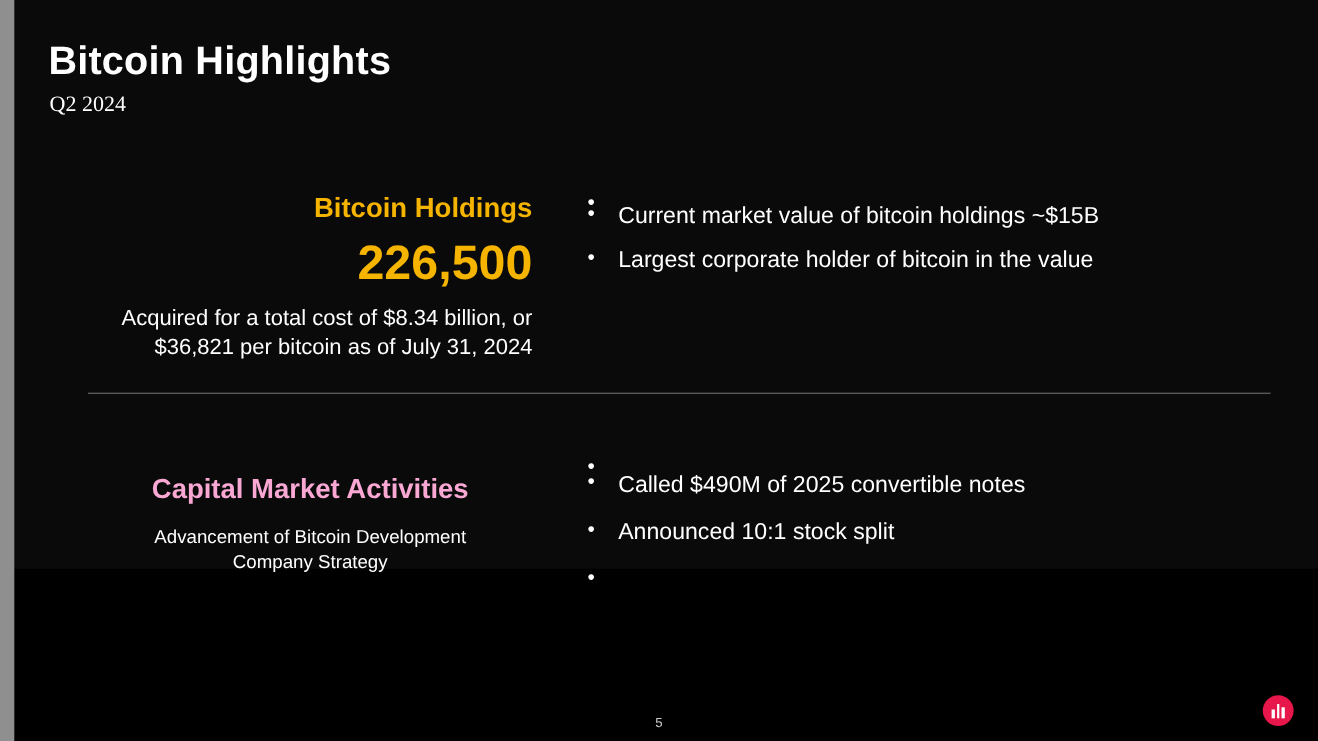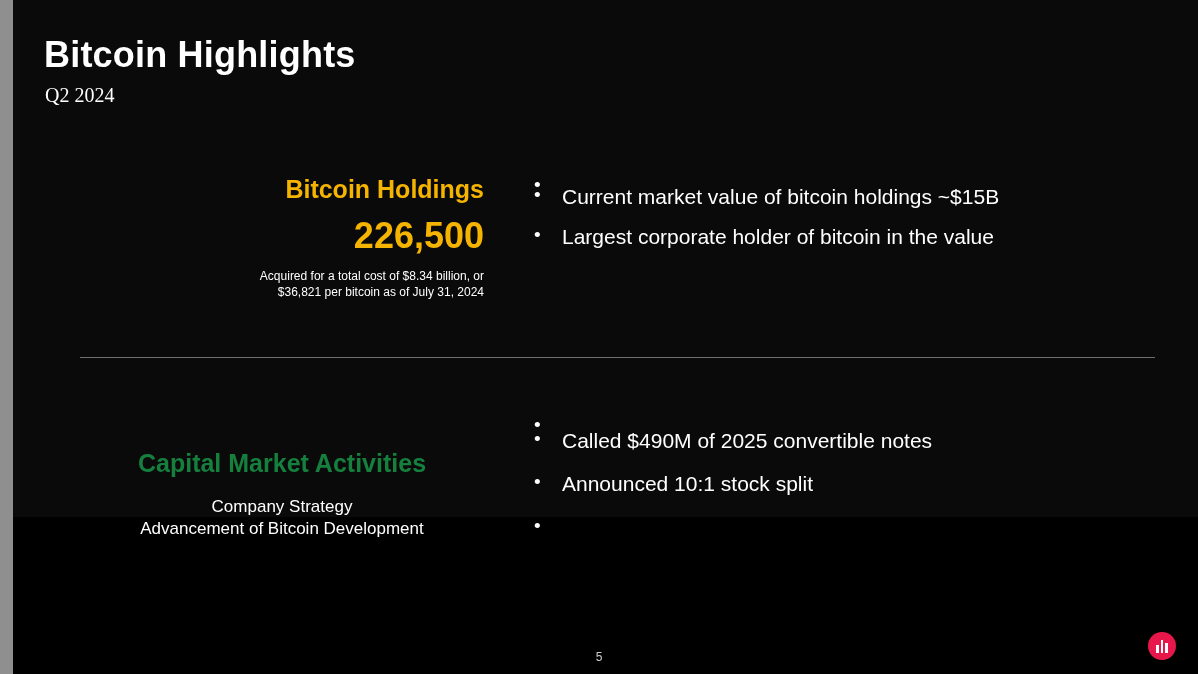--- a/index.html
+++ b/index.html
@@ -57,28 +57,28 @@
     text-align: right;
   }
   .sec1-heading {
     font-size: 25px;
     font-weight: bold;
     color: #f5b400;
     line-height: 1.1;
   }
   .sec1-bignum {
     margin-top: 14px;
-    font-size: 36px;
+    font-size: 44px;
     font-weight: bold;
     color: #f5b400;
     line-height: 1.0;
   }
   .sec1-note {
     margin-top: 14px;
-    font-size: 12px;
+    font-size: 20px;
     color: #ffffff;
     line-height: 1.35;
   }
 
   .bullets {
     position: absolute;
     list-style: none;
     margin: 0;
     padding: 0;
   }
@@ -117,23 +117,22 @@
   .sec2-left {
     position: absolute;
     left: 80px;
     top: 432px;
     width: 404px;
     text-align: center;
   }
   .sec2-heading {
     font-size: 25px;
     font-weight: bold;
-    color: #15803d;
+    color: #f9a8d4;
     line-height: 1.1;
-    margin-top: 18px;
   }
   .sec2-note {
     margin-top: 18px;
     font-size: 17px;
     color: #ffffff;
     line-height: 1.35;
   }
 
   #sec2-bullets {
     left: 528px;
@@ -212,22 +211,22 @@
       <span class="dot">•</span>
       <span>Largest corporate holder of bitcoin in the value</span>
     </li>
   </ul>
 
   <div class="divider"></div>
 
   <div class="sec2-left">
     <div class="sec2-heading">Capital Market Activities</div>
     <div class="sec2-note">
+      <div>Advancement of Bitcoin Development</div>
       <div>Company Strategy</div>
-      <div>Advancement of Bitcoin Development</div>
     </div>
   </div>
 
   <ul class="bullets" id="sec2-bullets">
     <li>
       <span class="dot">•</span>
     </li>
     <li>
       <span class="dot">•</span>
       <span>Called $490M of 2025 convertible notes</span>

